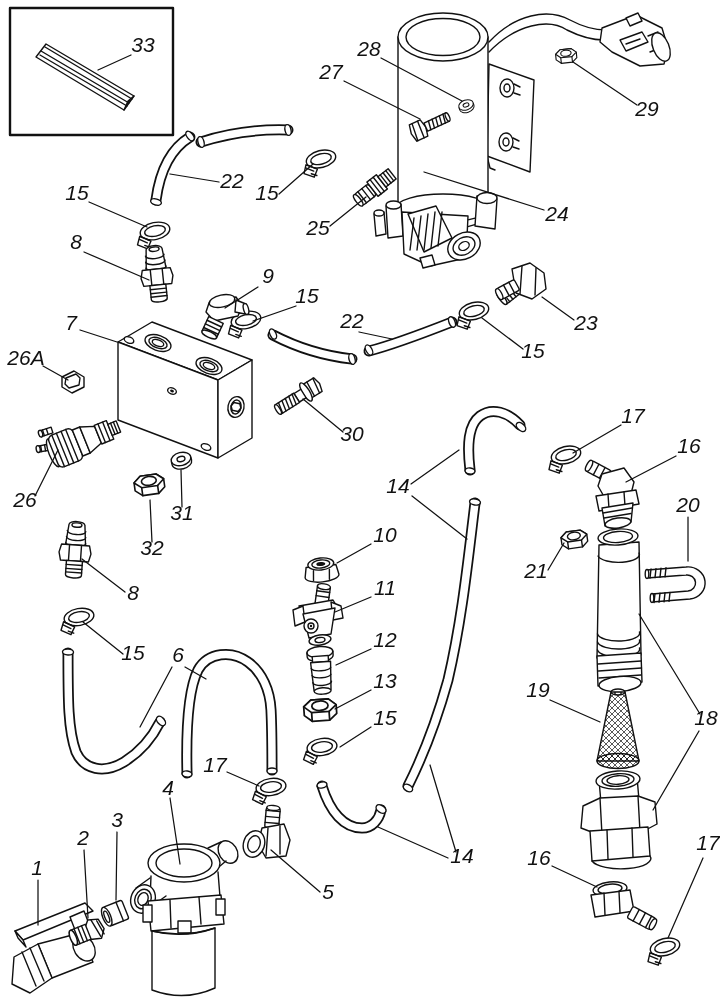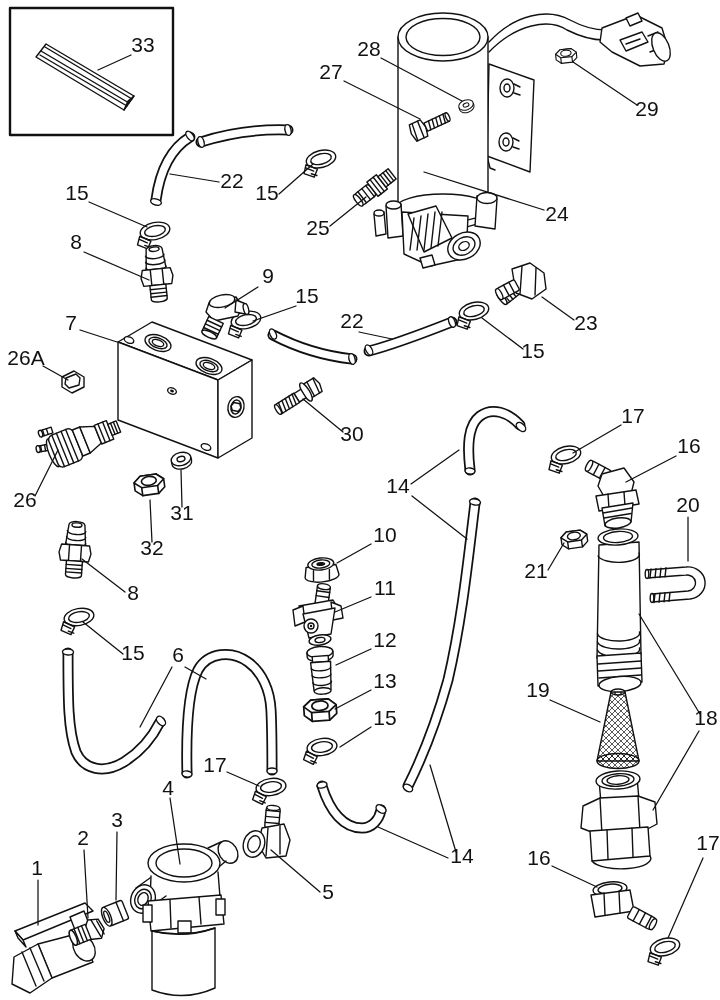--- a/index.html
+++ b/index.html
@@ -1,17 +1,17 @@
 <!DOCTYPE html>
 <html><head>
 <meta charset="utf-8">
 <style>
   html,body{margin:0;padding:0;background:#fff;}
   .stage{position:relative;width:720px;height:1000px;background:#ffffff;overflow:hidden;
-         font-family:"Liberation Sans",sans-serif;}
+         font-family:"Liberation Sans",sans-serif;font-style:italic;}
   svg{display:block;}
   path,line,polyline,polygon,rect,ellipse,circle{
     fill:none;stroke:#111;stroke-width:1.4;stroke-linecap:round;stroke-linejoin:round;}
   .fw{fill:#ffffff;}
   .fb{fill:#111;stroke:none;}
   .bx{fill:#ffffff;stroke-width:2.4;}
   .hoseO{stroke-width:11;stroke:#111;}
   .hoseI{stroke-width:7.5;stroke:#fff;}
   .ldr{stroke:#111;stroke-width:1.25;fill:none;}
   text.callout{fill:#111;stroke:none;font-family:"Liberation Sans",sans-serif;}

